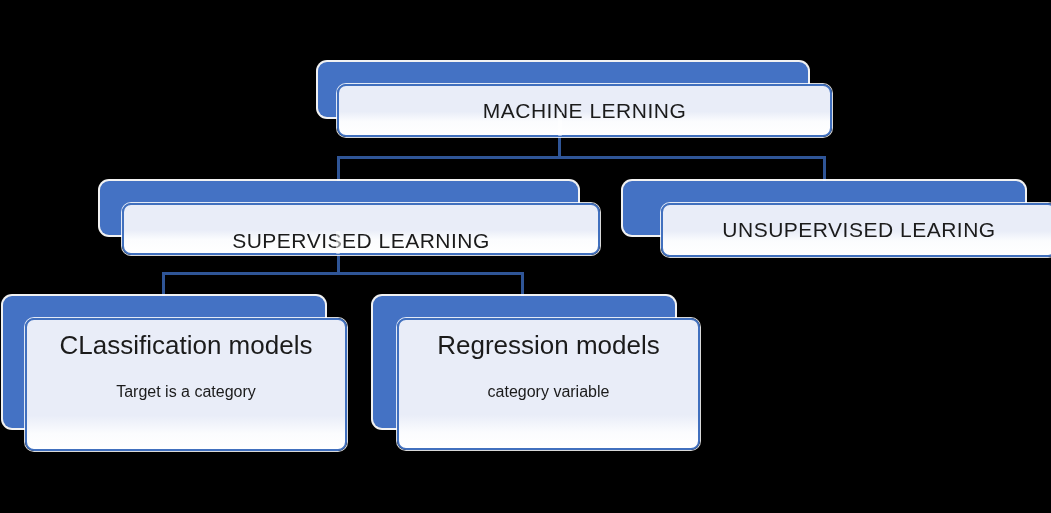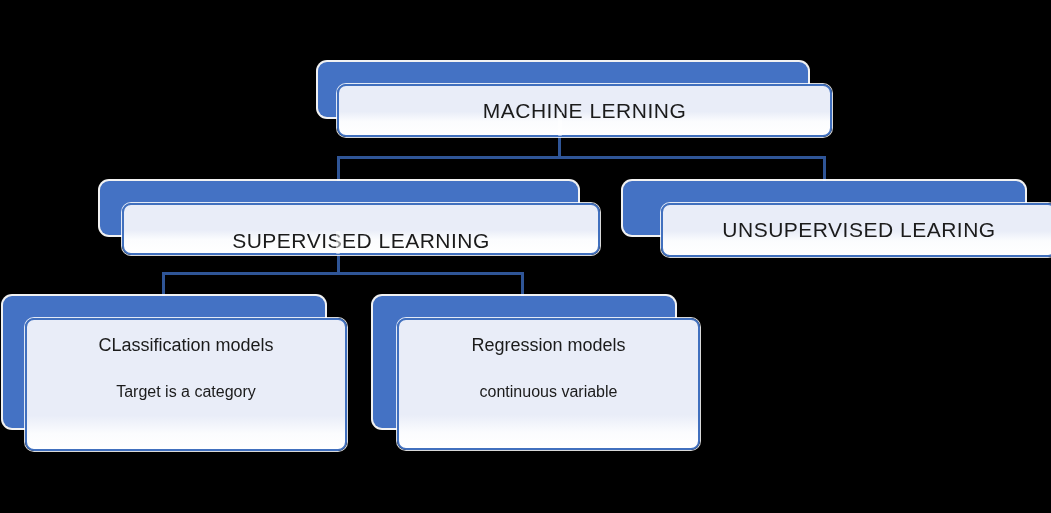--- a/index.html
+++ b/index.html
@@ -56,21 +56,21 @@
     flex-direction:column;
     justify-content:flex-start;
     padding-top:8px;
   }
   .lbl{
     font-size:21px;
     letter-spacing:0.5px;
     white-space:nowrap;
   }
   .l3-title{
-    font-size:18px;
+    font-size:26px;
     line-height:34px;
     text-align:center;
   }
   .l3-desc{
     margin-top:13px;
     font-size:16px;
     line-height:34px;
     text-align:center;
   }
   
@@ -117,20 +117,20 @@
     <div class="l3-title">CLassification models</div>
     <div class="l3-desc">
       <div>Target is a category</div>
     </div>
   </div>
 
   <div class="back" style="left:373px; top:296px; width:302px; height:132px;"></div>
   <div class="front l3" style="left:397px; top:318px; width:303px; height:132px;">
     <div class="l3-title">Regression models</div>
     <div class="l3-desc">
-      <div>continuous variable</div>
+      <div>category variable</div>
     </div>
   </div>
 
   <div class="glint" style="left:558px; top:112px; height:24px;"></div>
   <div class="glint" style="left:336px; top:231px; height:23px;"></div>
 
 </div>
 
 </body></html>

